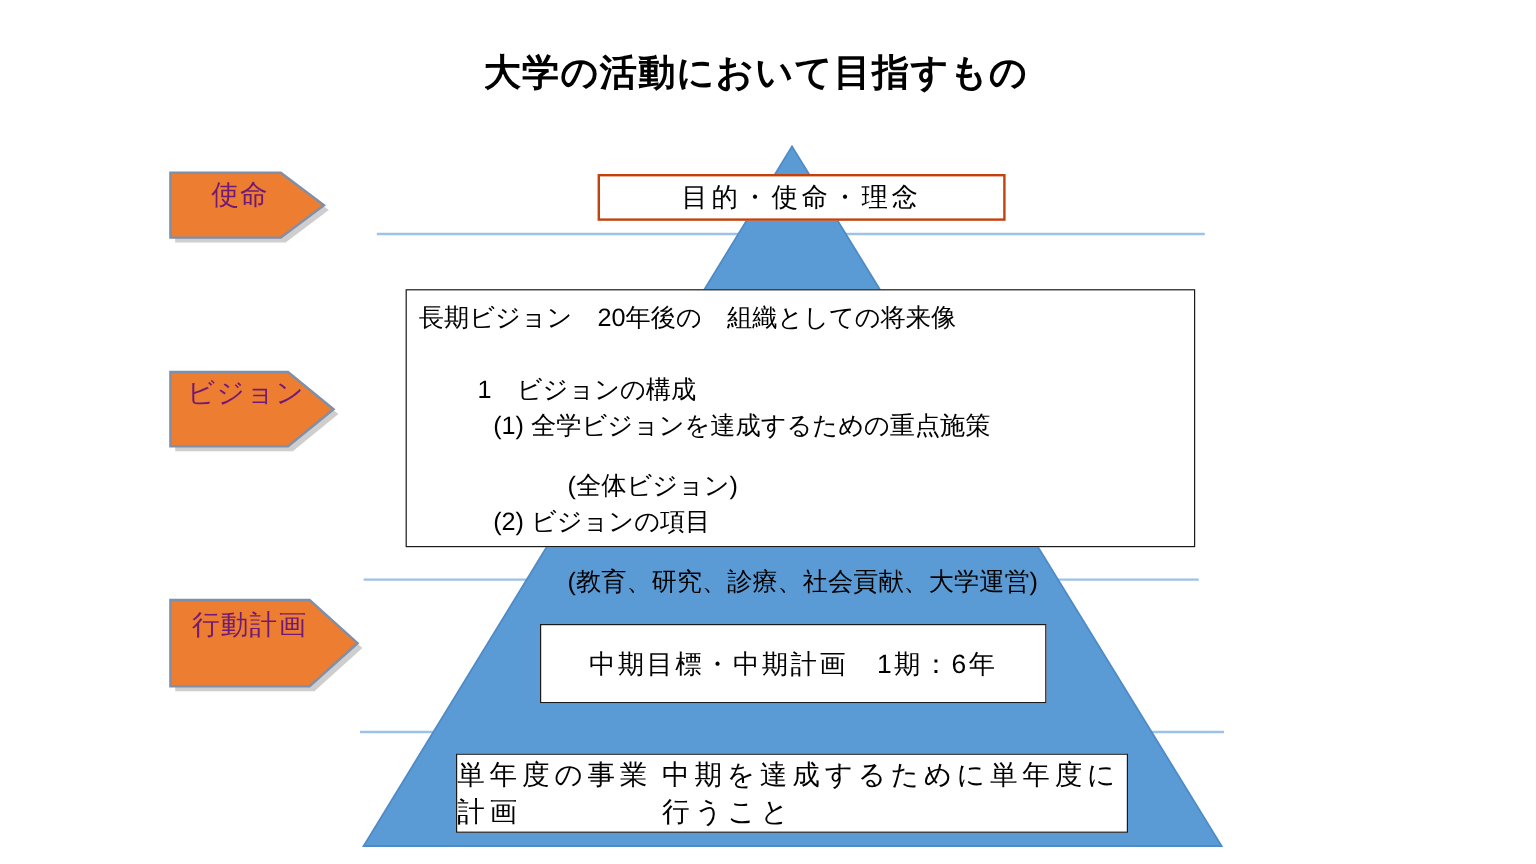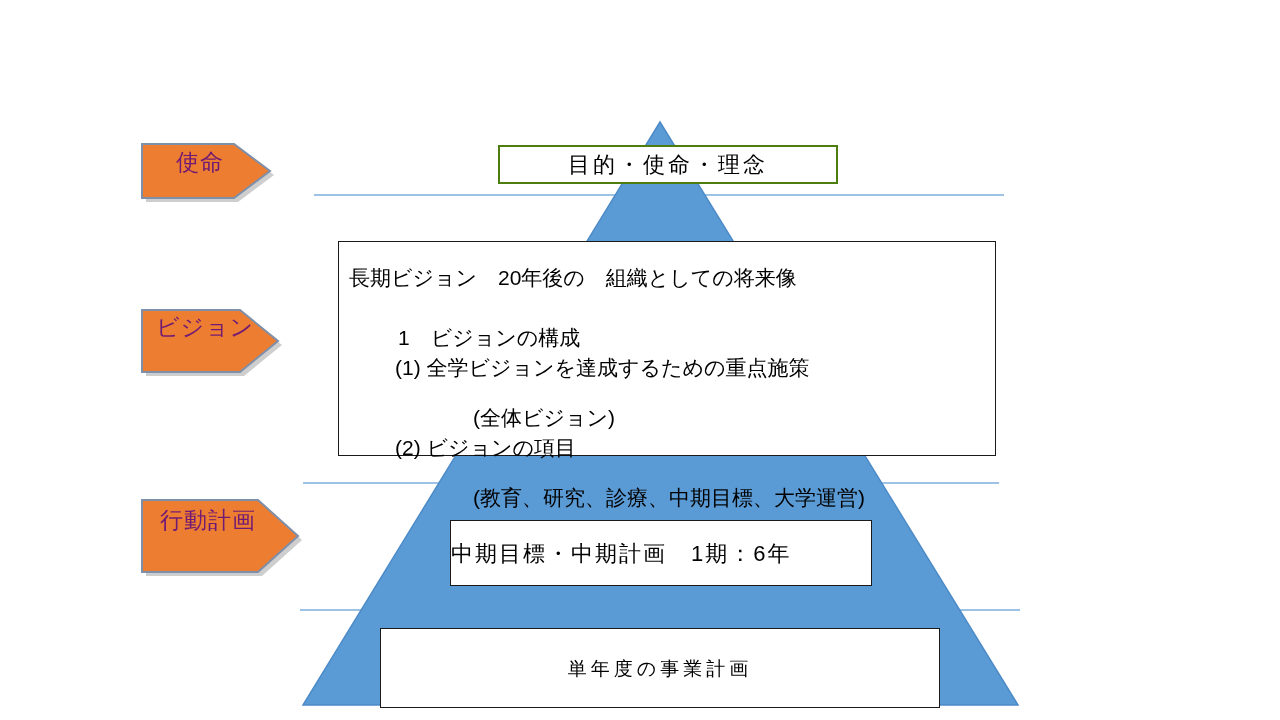--- a/index.html
+++ b/index.html
@@ -13,42 +13,42 @@
     font-size:31px;font-weight:bold;text-align:center;letter-spacing:1px;color:#000;
   }
   .arrow-label{
     position:absolute;z-index:2;text-align:center;font-size:23px;color:#701a75;letter-spacing:1px;
   }
   .lbl-mission{left:145px;top:147px;width:110px;}
   .lbl-vision{left:143px;top:312px;width:124px;}
   .lbl-action{left:146px;top:505px;width:124px;}
   .box{position:absolute;z-index:2;background:#ffffff;box-sizing:border-box;}
   .top-box{
-    left:498px;top:145px;width:340px;height:39px;border:2px solid #4d7c0f;
+    left:498px;top:145px;width:340px;height:39px;border:2px solid #c2410c;
     display:flex;align-items:center;justify-content:center;
     font-size:22px;letter-spacing:3px;
   }
   .vision-box{
     left:338px;top:241px;width:658px;height:215px;border:1.5px solid #1a1a1a;
-    padding-top:21px;font-size:21px;
+    padding-top:9px;font-size:21px;
   }
   .vision-box .vline{line-height:30px;height:30px;white-space:nowrap;}
   .ind-0{margin-left:10px;}
   .ind-1{margin-left:59px;}
-  .ind-2{margin-left:56px;}
+  .ind-2{margin-left:72px;}
   .ind-3{margin-left:134px;margin-top:20px;}
   .mid-box{
     left:450px;top:520px;width:422px;height:66px;border:1.5px solid #1a1a1a;
-    display:flex;flex-direction:column;justify-content:center;
+    display:flex;flex-direction:column;align-items:center;justify-content:center;
     font-size:22px;letter-spacing:2px;line-height:31px;
   }
   .bottom-box{
-    left:380px;top:628px;width:560px;height:80px;border:1.5px solid #1a1a1a;
+    left:380px;top:628px;width:560px;height:66px;border:1.5px solid #1a1a1a;
     display:flex;flex-direction:row;align-items:center;justify-content:center;
-    font-size:19px;letter-spacing:4px;line-height:31px;
+    font-size:23px;letter-spacing:4px;line-height:31px;
   }
 </style>
 </head>
 <body>
 
 <div class="slide">
 
   <svg class="backdrop" viewBox="0 0 1280 720" xmlns="http://www.w3.org/2000/svg">
 
     <line x1="314" y1="195" x2="1004" y2="195" stroke="#9CC2E5" stroke-width="2"></line>
@@ -66,40 +66,42 @@
       <polygon points="146,314 244,314 282,345 244,376 146,376" fill="#9e9e9e" opacity="0.5"></polygon>
       <polygon points="142,310 240,310 278,341 240,372 142,372" fill="#ED7D31" stroke="#7E8FA9" stroke-width="2"></polygon>
     </g>
 
     <g>
       <polygon points="146,504 262,504 302,540 262,576 146,576" fill="#9e9e9e" opacity="0.5"></polygon>
       <polygon points="142,500 258,500 298,536 258,572 142,572" fill="#ED7D31" stroke="#7E8FA9" stroke-width="2"></polygon>
     </g>
   </svg>
 
+  <h1 class="title">大学の活動において目指すもの</h1>
 
   <div class="arrow-label lbl-mission">使命</div>
   <div class="arrow-label lbl-action">行動計画</div>
   <div class="arrow-label lbl-vision">ビジョン</div>
 
   <div class="box top-box">
     <span>目的・使命・理念</span>
   </div>
 
   <div class="box vision-box">
     <div class="vline ind-0">長期ビジョン　20年後の　組織としての将来像</div>
     <div class="vline"></div>
     <div class="vline ind-1">1　ビジョンの構成</div>
     <div class="vline ind-2">(1) 全学ビジョンを達成するための重点施策</div>
     <div class="vline ind-3">(全体ビジョン)</div>
     <div class="vline ind-2">(2) ビジョンの項目</div>
-    <div class="vline ind-3">(教育、研究、診療、中期目標、大学運営)</div>
+    <div class="vline ind-3">(教育、研究、診療、社会貢献、大学運営)</div>
   </div>
 
   <div class="box mid-box">
     <div>中期目標・中期計画　1期：6年</div>
   </div>
 
   <div class="box bottom-box">
     <div>単年度の事業計画</div>
+    <div>中期を達成するために単年度に行うこと</div>
   </div>
 
 </div>
 
 </body></html>

